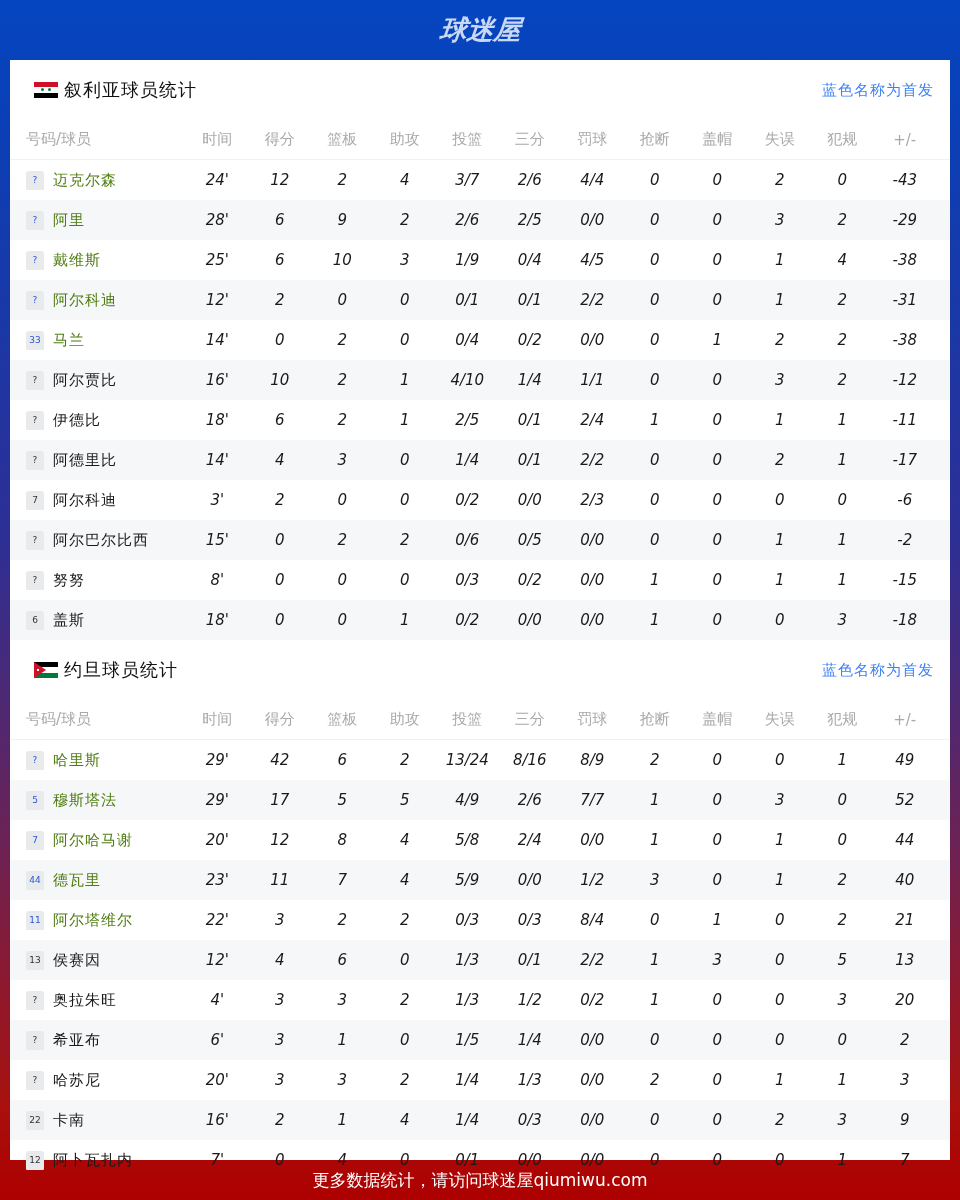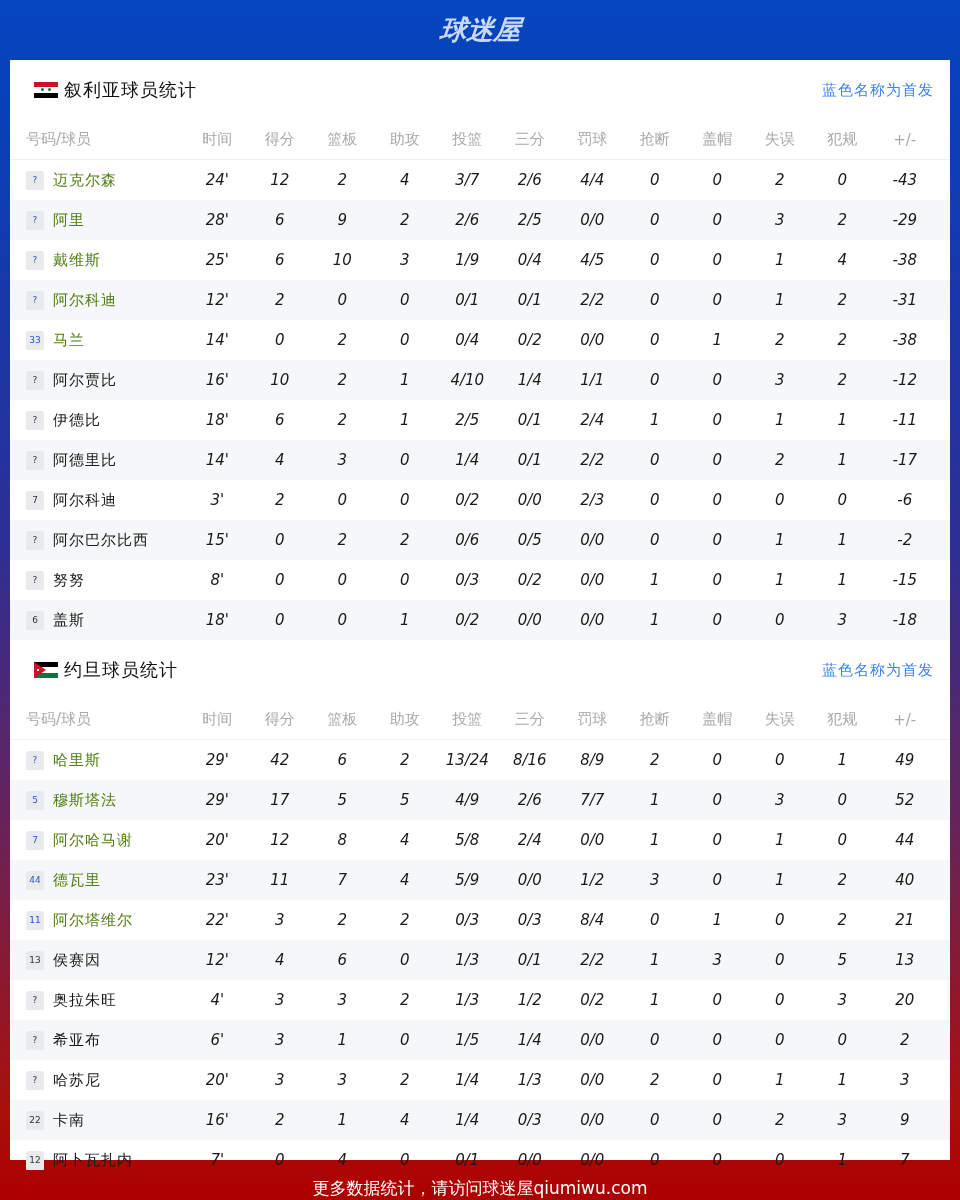--- a/index.html
+++ b/index.html
@@ -55,21 +55,21 @@
   .jersey {
     width: 18px; height: 19px; background: #e9eaec; border-radius: 3px 3px 1px 1px;
     font-size: 9px; color: #333; display: flex; align-items: center; justify-content: center;
     margin-right: 9px; font-style: normal; position: relative;
   }
   .jersey.starter { color: #2a55d4; }
   .pname { font-size: 15px; letter-spacing: 1px; }
   .pname.starter { color: #4d7c0f; }
   .footer {
     position: absolute; left: 0; top: 1160px; width: 960px; height: 40px;
-    display: flex; align-items: flex-end; justify-content: center;
+    display: flex; align-items: center; justify-content: center;
     color: #ffffff; font-size: 17px;
   }
 </style>
 </head>
 <body>
 
 <div class="header">
   <div class="logo">球迷屋</div>
 </div>
 

